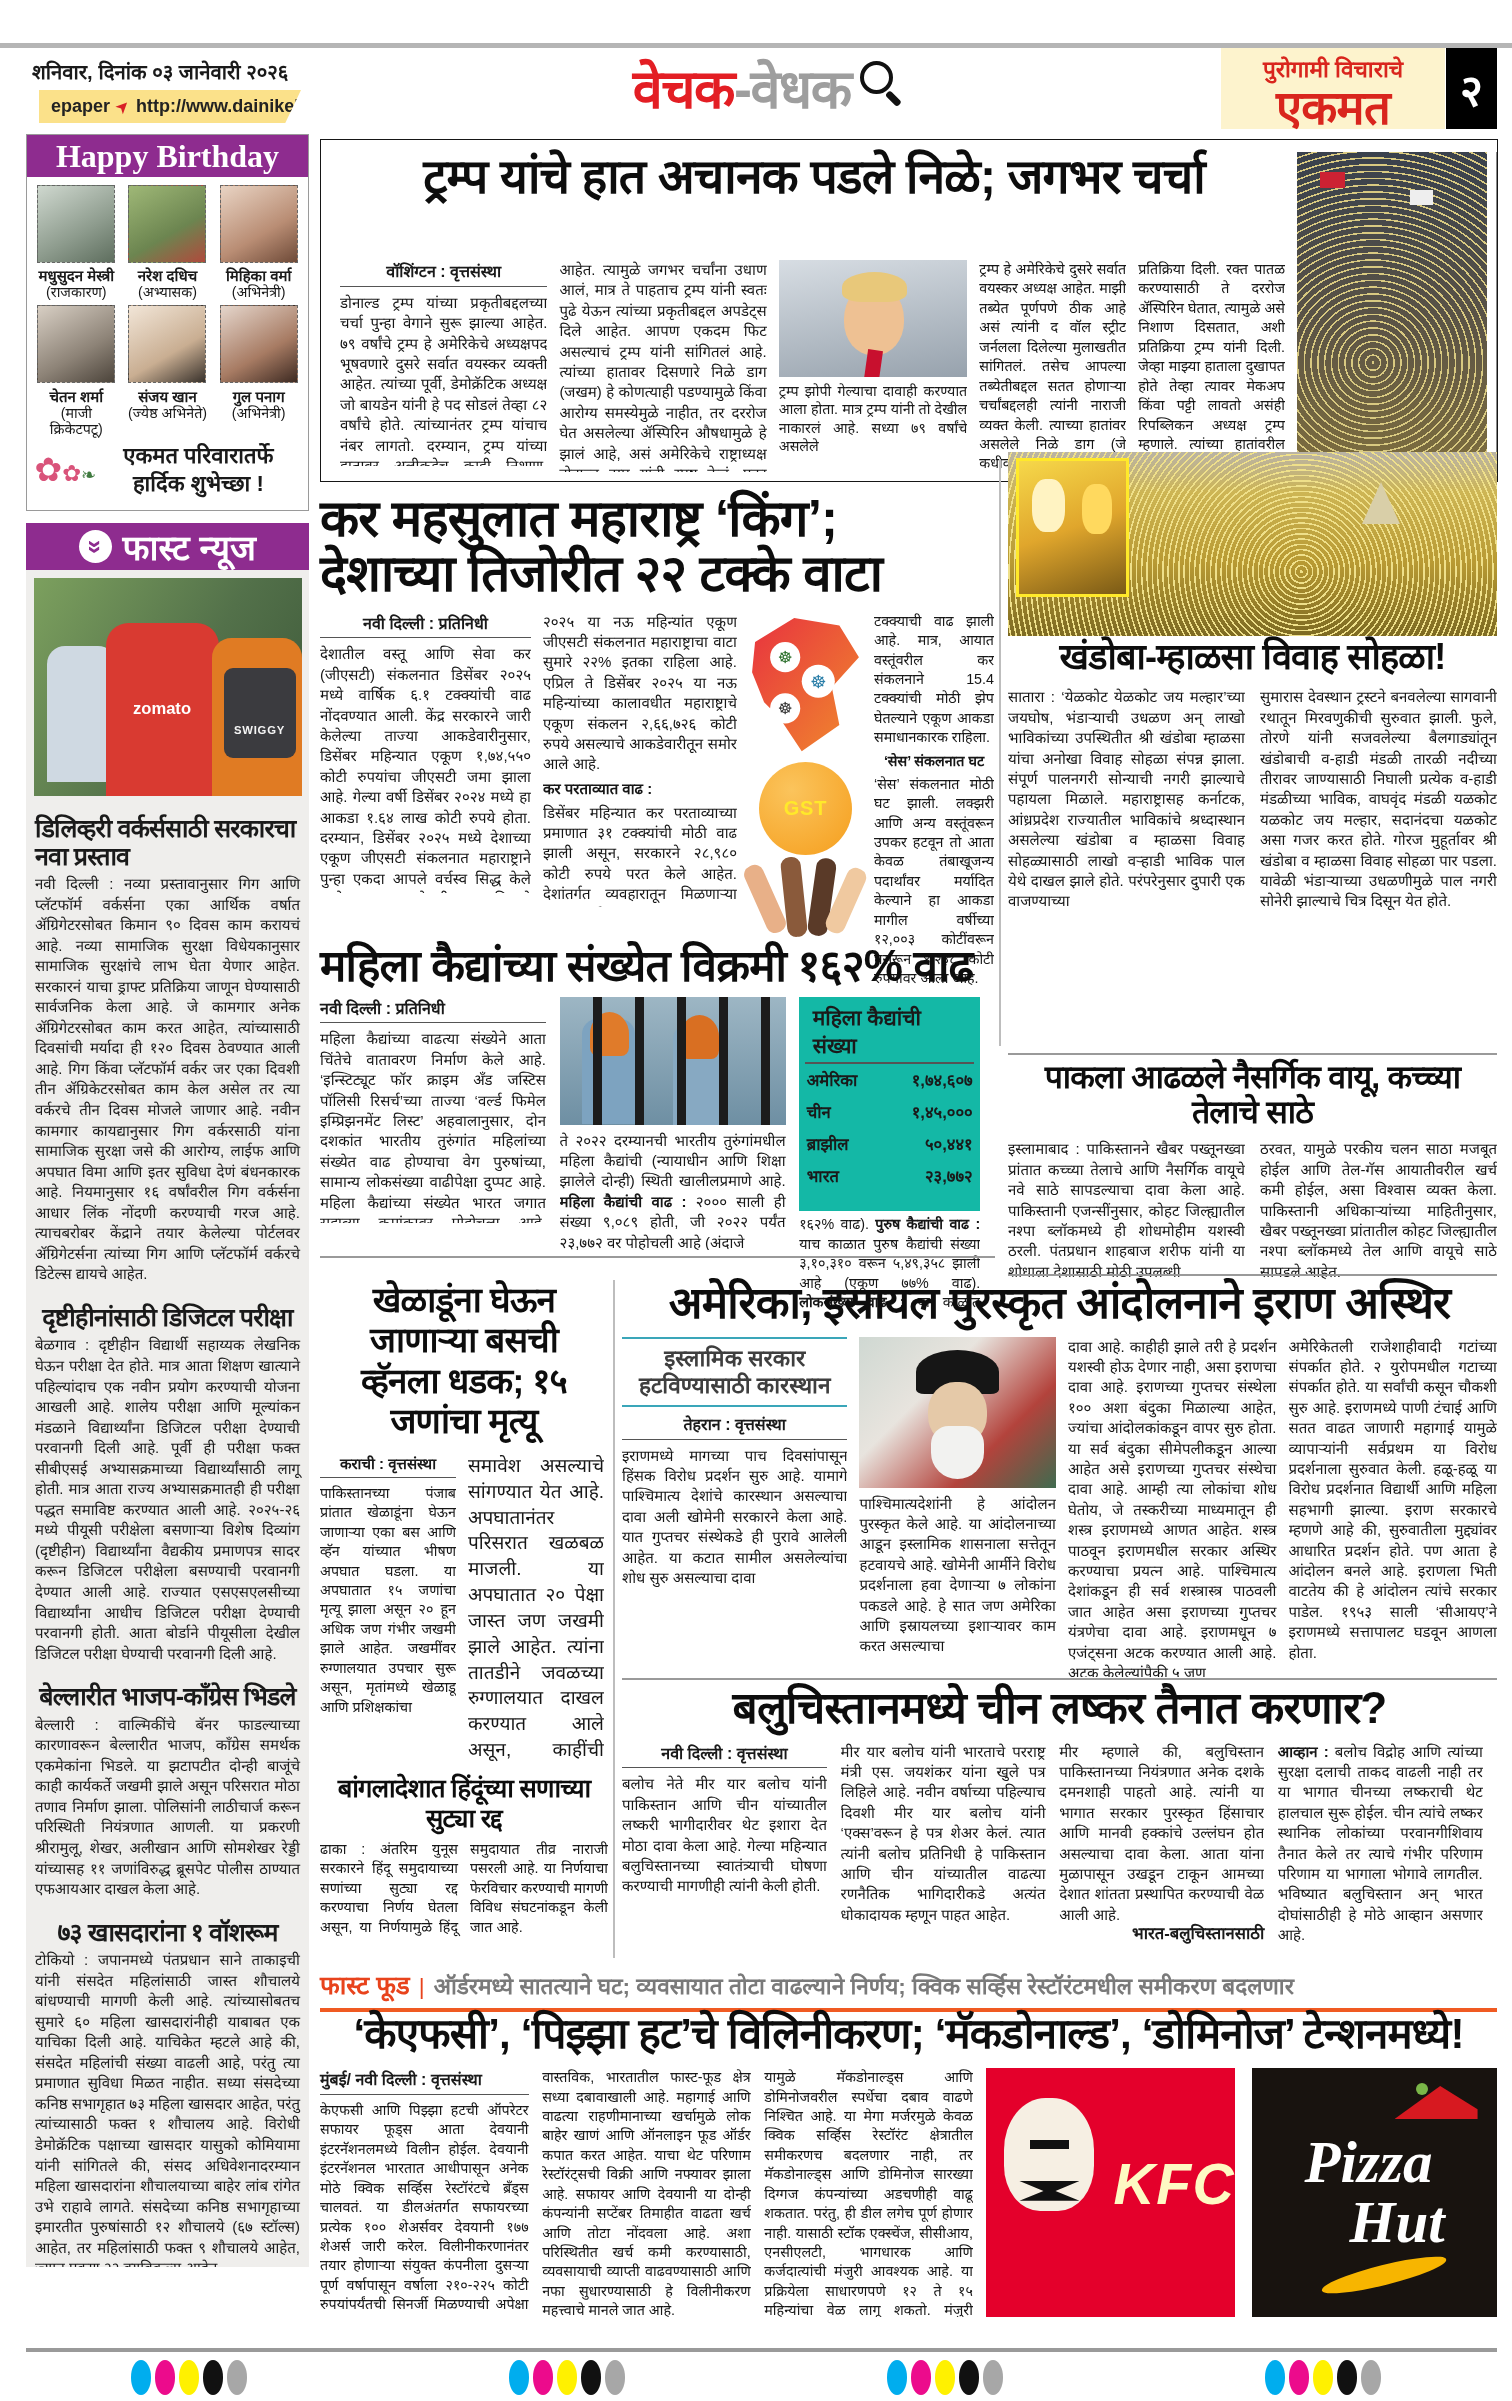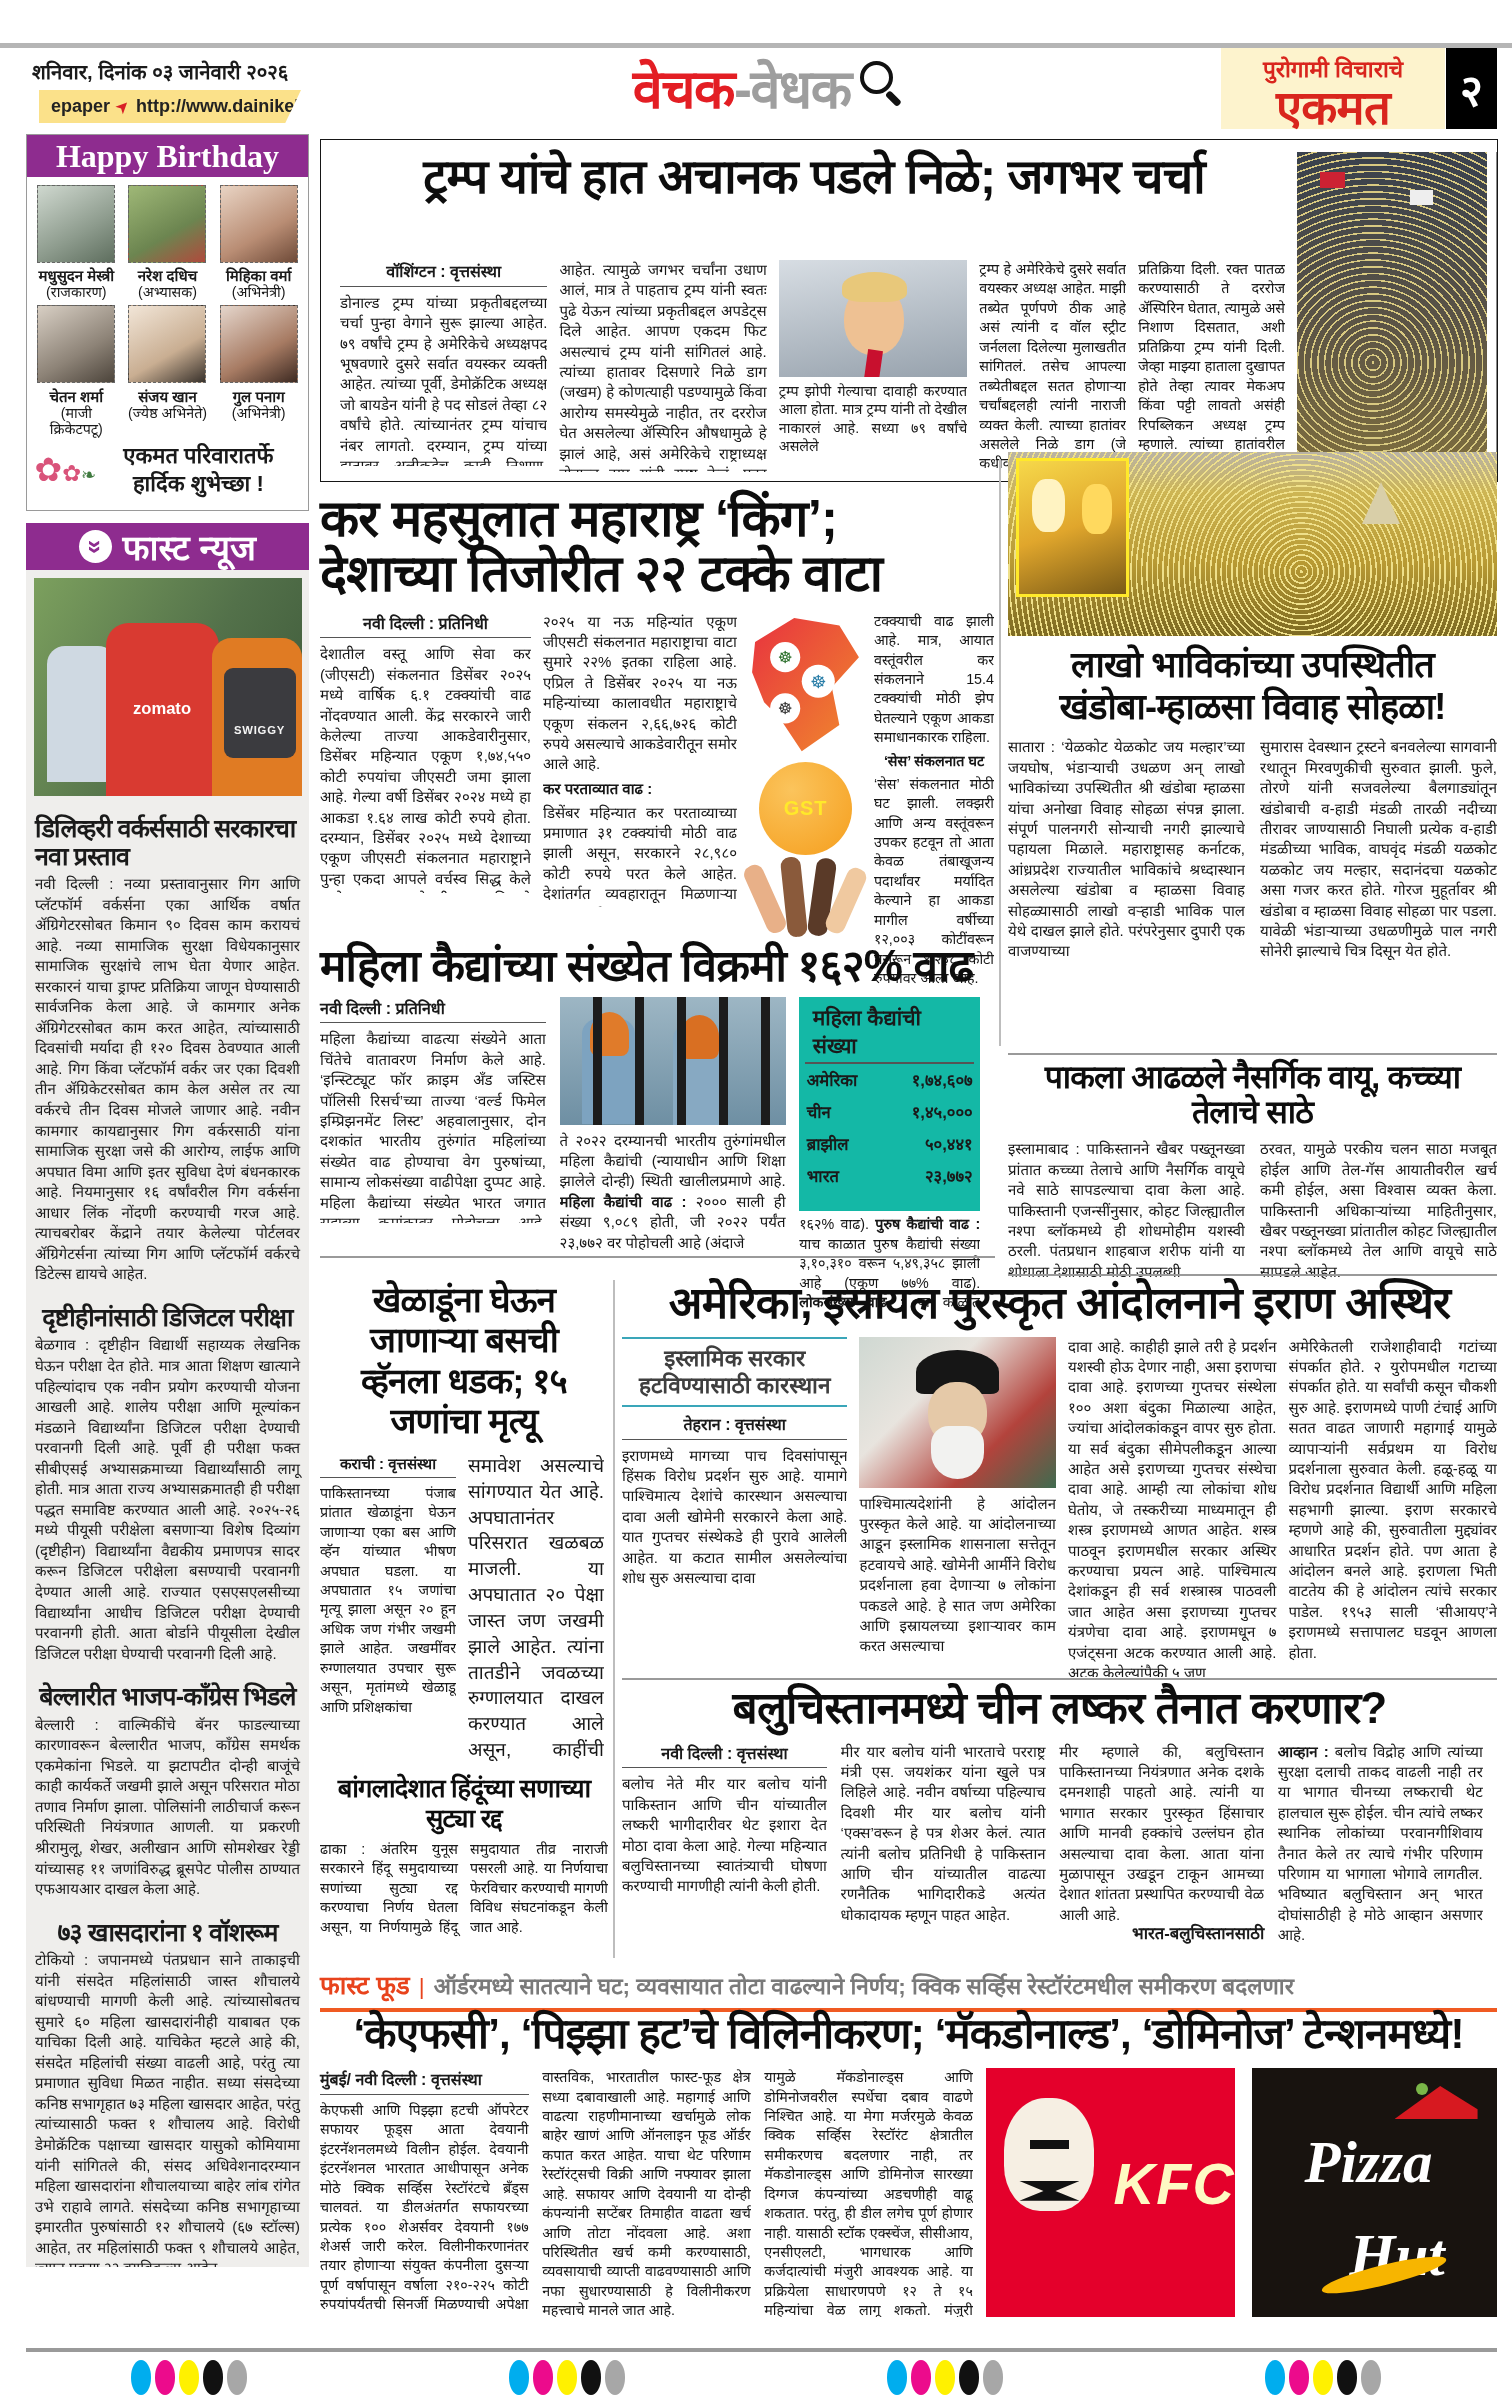--- a/index.html
+++ b/index.html
@@ -226,21 +226,20 @@
 
   <div class="abs" style="left:1008px;top:452px;width:489px;height:599px;">
     <div class="photo" style="width:489px;height:184px;background:linear-gradient(180deg,#b9b3a6 0%,#cdb554 22%,#b89a33 60%,#7d6a22 100%);">
       <div style="position:absolute;inset:0;background:repeating-radial-gradient(circle at 60% 65%, #efe08a 0 1.5px, transparent 1.5px 5.3px);"></div>
       <div style="position:absolute;left:354px;top:30px;width:0;height:0;border-left:19.6px solid transparent;border-right:19.6px solid transparent;border-bottom:42px solid #d9cfa8;"></div>
       <div style="position:absolute;left:7.5px;top:6px;width:113px;height:139px;border:3px solid #ffe92a;background:linear-gradient(160deg,#f6d84a,#e0a62c 50%,#7a5a16);">
         <div style="position:absolute;left:13.6px;top:18px;width:33px;height:53px;background:#fff3c2;border-radius:40%;"></div>
         <div style="position:absolute;left:63px;top:22.6px;width:30px;height:50px;background:#ffd95e;border-radius:40%;"></div>
       </div>
     </div>
-    <div class="hl" style="font-size:36px;text-align:center;line-height:1.18;margin-top:7.5px;">लाखो भाविकांच्या उपस्थितीत</div>
     <div class="hl" style="font-size:36px;text-align:center;line-height:1.18;">खंडोबा-म्हाळसा विवाह सोहळा!</div>
     <div style="display:flex;gap:15px;margin-top:9px;">
       <div class="body-col" style="width:237px;height:301px;">सातारा : ‘येळकोट येळकोट जय मल्हार’च्या जयघोष, भंडाऱ्याची उधळण अन् लाखो भाविकांच्या उपस्थितीत श्री खंडोबा म्हाळसा यांचा अनोखा विवाह सोहळा संपन्न झाला. संपूर्ण पालनगरी सोन्याची नगरी झाल्याचे पहायला मिळाले. महाराष्ट्रासह कर्नाटक, आंध्रप्रदेश राज्यातील भाविकांचे श्रध्दास्थान असलेल्या खंडोबा व म्हाळसा विवाह सोहळ्यासाठी लाखो वऱ्हाडी भाविक पाल येथे दाखल झाले होते. परंपरेनुसार दुपारी एक वाजण्याच्या</div>
       <div class="body-col" style="width:237px;height:301px;">सुमारास देवस्थान ट्रस्टने बनवलेल्या सागवानी रथातून मिरवणुकीची सुरुवात झाली. फुले, तोरणे यांनी सजवलेल्या बैलगाड्यांतून खंडोबाची व-हाडी मंडळी तारळी नदीच्या तीरावर जाण्यासाठी निघाली प्रत्येक व-हाडी मंडळीच्या भाविक, वाघवृंद मंडळी यळकोट यळकोट जय मल्हार, सदानंदचा यळकोट असा गजर करत होते. गोरज मुहूर्तावर श्री खंडोबा व म्हाळसा विवाह सोहळा पार पडला. यावेळी भंडाऱ्याच्या उधळणीमुळे पाल नगरी सोनेरी झाल्याचे चित्र दिसून येत होते.</div>
     </div>
   </div>
 
   <div class="abs hr" style="left:1008px;top:1053px;width:489px;height:1.5px;"></div>
 
   <div class="abs" style="left:320px;top:943px;width:675px;height:307px;">
@@ -386,21 +385,21 @@
       <div class="photo" style="width:249px;height:249px;background:#e4002b;">
         <div style="position:absolute;left:18px;top:30px;width:90px;height:113px;background:#f6efe3;border-radius:46% 46% 40% 40%;"></div>
         <div style="position:absolute;left:33px;top:113px;width:60px;height:19.6px;background:#111;clip-path:polygon(0 0,40% 50%,0 100%,100% 100%,60% 50%,100% 0);"></div>
         <div style="position:absolute;left:44px;top:72px;width:39px;height:9px;background:#111;"></div>
         <span style="position:absolute;left:127px;top:83px;color:#fef9c3;font-size:57px;font-weight:bold;font-style:italic;letter-spacing:1.5px;">KFC</span>
       </div>
       <div class="photo" style="width:249px;height:249px;background:#18130f;border-left:3px solid #fff;">
         <div style="position:absolute;left:143px;top:18px;width:83px;height:33px;background:#d71920;clip-path:polygon(0 100%,55% 0,100% 70%,100% 100%);"></div>
         <div style="position:absolute;left:164px;top:15px;width:12px;height:12px;border-radius:50%;background:#7ab648;"></div>
         <span style="position:absolute;left:53px;top:60px;color:#fff;font-size:59px;font-weight:bold;font-style:italic;font-family:'Liberation Serif','DejaVu Serif',serif;">Pizza</span>
-        <span style="position:absolute;left:98px;top:120px;color:#fff;font-size:59px;font-weight:bold;font-style:italic;font-family:'Liberation Serif','DejaVu Serif',serif;margin-top:33px;">Hut</span>
+        <span style="position:absolute;left:98px;top:120px;color:#fff;font-size:59px;font-weight:bold;font-style:italic;font-family:'Liberation Serif','DejaVu Serif',serif;">Hut</span>
         <div style="position:absolute;left:68px;top:197px;width:128px;height:19.6px;background:#f7b500;border-radius:50%;transform:rotate(-14deg);"></div>
       </div>
     </div>
   </div>
 
   <div class="abs hr" style="left:26px;top:2348px;width:1471px;height:3.8px;"></div>
   <div class="abs" style="left:0;top:2360px;width:1512px;display:flex;justify-content:space-around;">
     <div class="dotgroup">
       <div class="dot" style="background:#00adee;"></div>
       <div class="dot" style="background:#ec0b8c;"></div>

